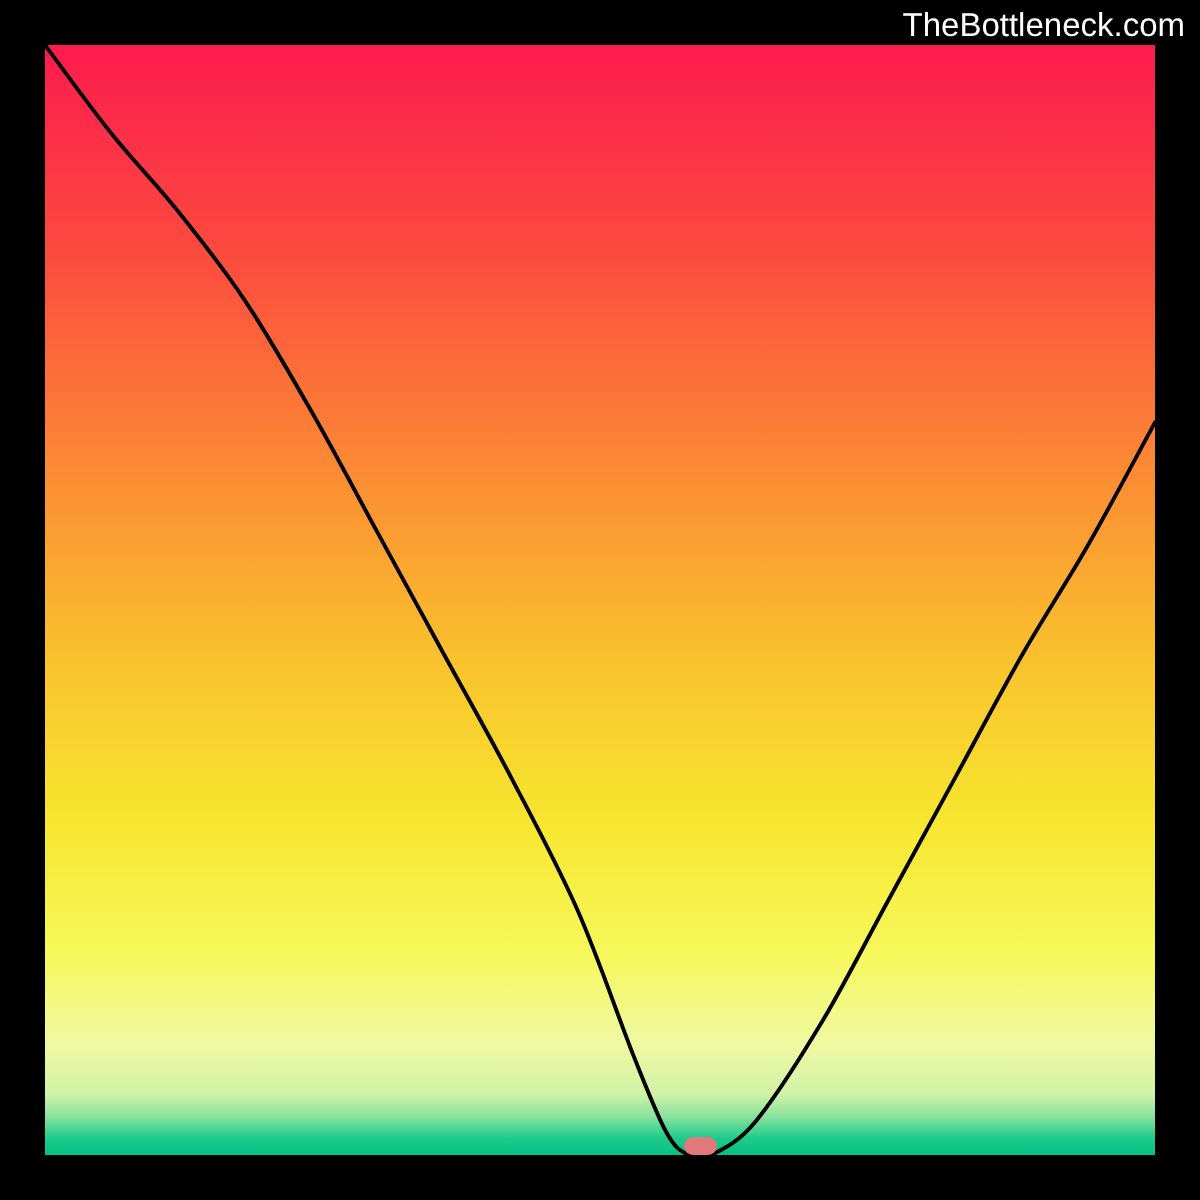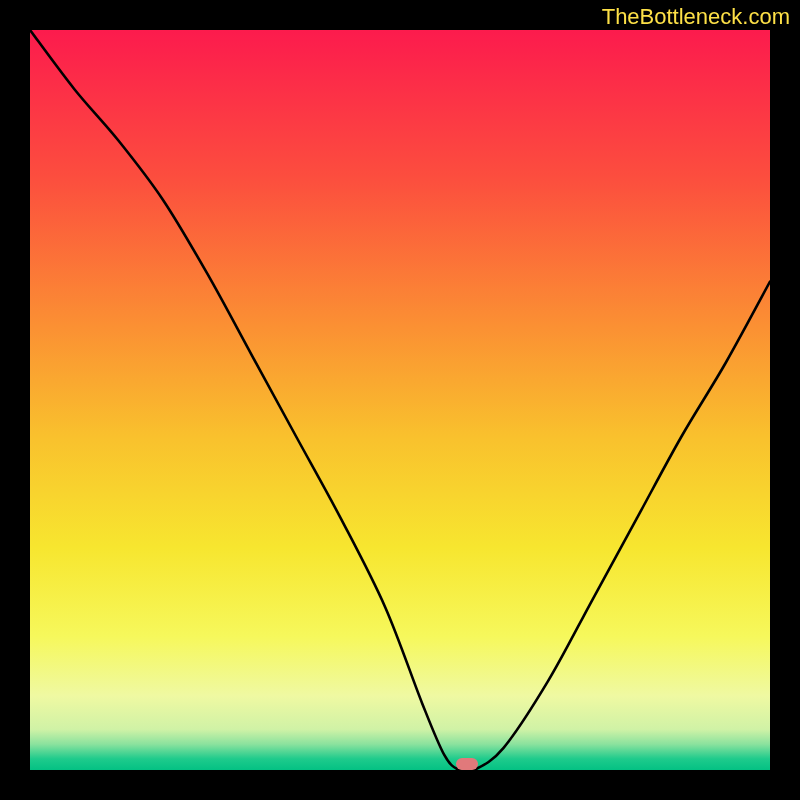--- a/index.html
+++ b/index.html
@@ -14,21 +14,21 @@
   .outer {
     position: relative;
     width: 800px;
     height: 800px;
     background: #000;
   }
   .watermark {
     position: absolute;
     top: 4px;
     right: 10px;
-    color: #fde047;
+    color: #ffffff;
     font-size: 22px;
     font-weight: 500;
     z-index: 10;
     user-select: none;
   }
   .plot-area {
     position: absolute;
     left: 30px;
     top: 30px;
     width: 740px;

